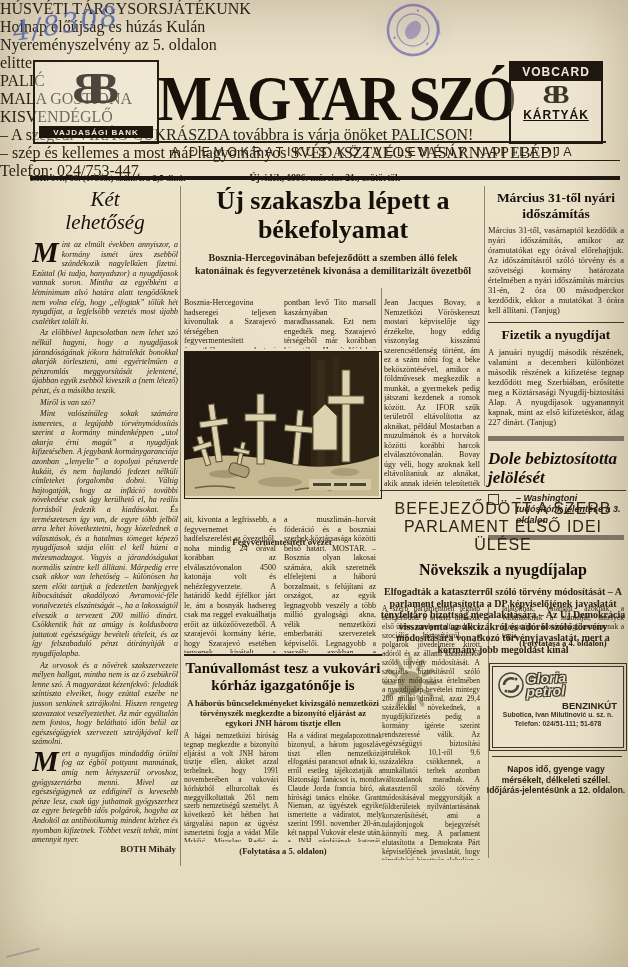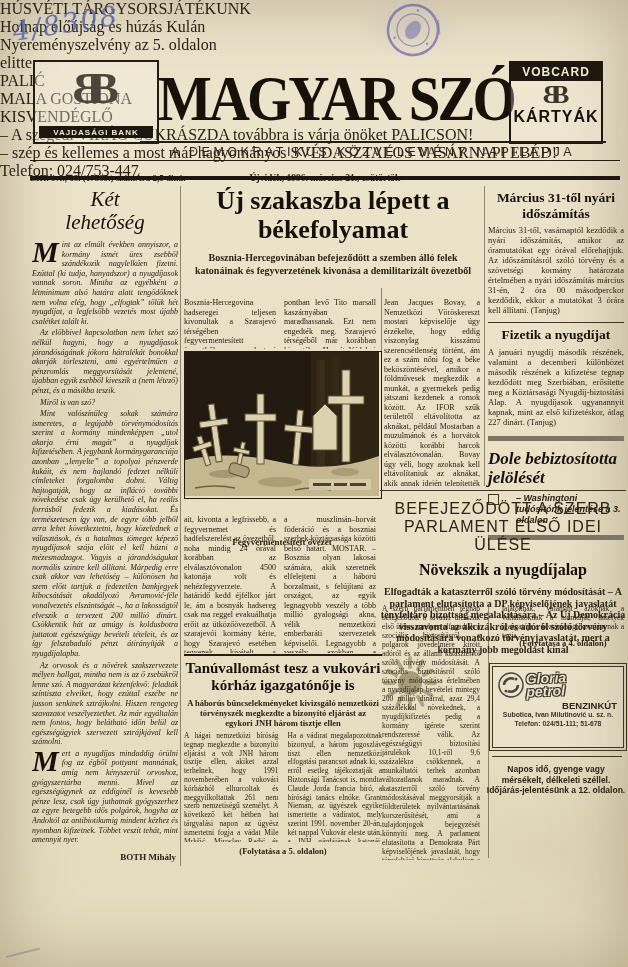--- a/index.html
+++ b/index.html
@@ -30,41 +30,41 @@
   .banklabel{position:absolute;left:4px;right:4px;bottom:4px;background:#1d1710;color:#efe8d2;
     font-family:"Liberation Sans",sans-serif;font-size:8px;font-weight:bold;letter-spacing:1px;
     padding:2px 0 1px;}
   .ptitle{position:absolute;left:158px;top:56px;width:348px;height:86px;margin:0;
     font-size:57px;line-height:86px;font-weight:bold;text-align:center;color:#17110a;
     letter-spacing:-3px;transform:scaleY(1.12);white-space:nowrap;}
   .vobcard{position:absolute;left:509px;top:61px;width:90px;height:79px;border:2px solid #1d1710;
     text-align:center;background:rgba(245,240,225,.3);}
   .vobtop{background:#1d1710;color:#f0e9d4;font-family:"Liberation Sans",sans-serif;
     font-weight:bold;font-size:12px;letter-spacing:1px;padding:2px 0;}
-  .vobbottom{font-family:"Liberation Sans",sans-serif;font-weight:bold;font-size:16px;
-    letter-spacing:1px;color:#17110a;}
+  .vobbottom{font-family:"Liberation Sans",sans-serif;font-weight:bold;font-size:12px;
+    letter-spacing:1px;color:#17110a;text-decoration:underline;}
   .tagline{position:absolute;left:140px;top:141px;width:466px;border-top:2px solid #241d12;
     padding-top:2px;text-align:center;font-family:"Liberation Sans",sans-serif;
     font-size:12.5px;letter-spacing:3.5px;color:#2c2518;}
   .inforow{position:absolute;left:30px;top:160px;width:590px;border-top:1px solid #241d12;
     padding-top:12px;display:flex;justify-content:flex-start;font-size:9px;font-weight:bold;}
   .inforow .mid{position:absolute;left:0;right:0;text-align:center;font-size:9.5px;}
   .thickrule{position:absolute;left:30px;top:176px;width:590px;height:4px;background:#1d1710;}
   .vline{position:absolute;width:1px;background:#3f382a;opacity:.55;}
   
   .opinion{position:absolute;left:32px;top:188px;width:146px;height:678px;}
   .op-title{margin:0 auto;width:112px;text-align:center;font-size:21px;line-height:23px;
     font-weight:normal;font-style:italic;color:#17110a;}
   .op-body{margin-top:6px;height:608px;overflow:hidden;font-size:8px;line-height:9.6px;
     text-align:justify;font-style:italic;color:#262013;}
   .op-body p{margin:0 0 2px;text-indent:8px;}
   .op-body p.first,.op-body p.drop{text-indent:0;}
   .dropcap{float:left;font-size:30px;line-height:23px;font-weight:bold;margin:0 3px 0 0;
     font-style:italic;color:#17110a;}
-  .op-author{position:absolute;right:2px;bottom:4px;font-size:9px;font-weight:bold;font-style:normal;}
+  .op-author{position:absolute;right:2px;bottom:12px;font-size:9px;font-weight:bold;font-style:normal;}
   
   .lead{position:absolute;left:184px;top:186px;width:298px;height:466px;}
   .lead h2{margin:0;text-align:center;font-size:26px;line-height:29px;font-weight:bold;color:#15100a;}
   .lead-sub{margin-top:7px;text-align:center;font-size:10px;line-height:13px;font-weight:bold;}
   .ncol{position:absolute;overflow:hidden;font-size:8px;line-height:9.5px;text-align:justify;color:#262013;}
   .lead-c1{left:0;top:112px;width:92px;height:51px;}
   .lead-c2{left:100px;top:112px;width:92px;height:51px;}
   .lead-c3{left:200px;top:112px;width:96px;height:188px;}
   .photo{position:absolute;left:0;top:165px;width:196px;height:146px;border:1px solid #241d12;}
   .caption{position:absolute;left:0;top:315px;width:196px;text-align:center;font-size:9px;font-weight:bold;margin-top:36px;}

